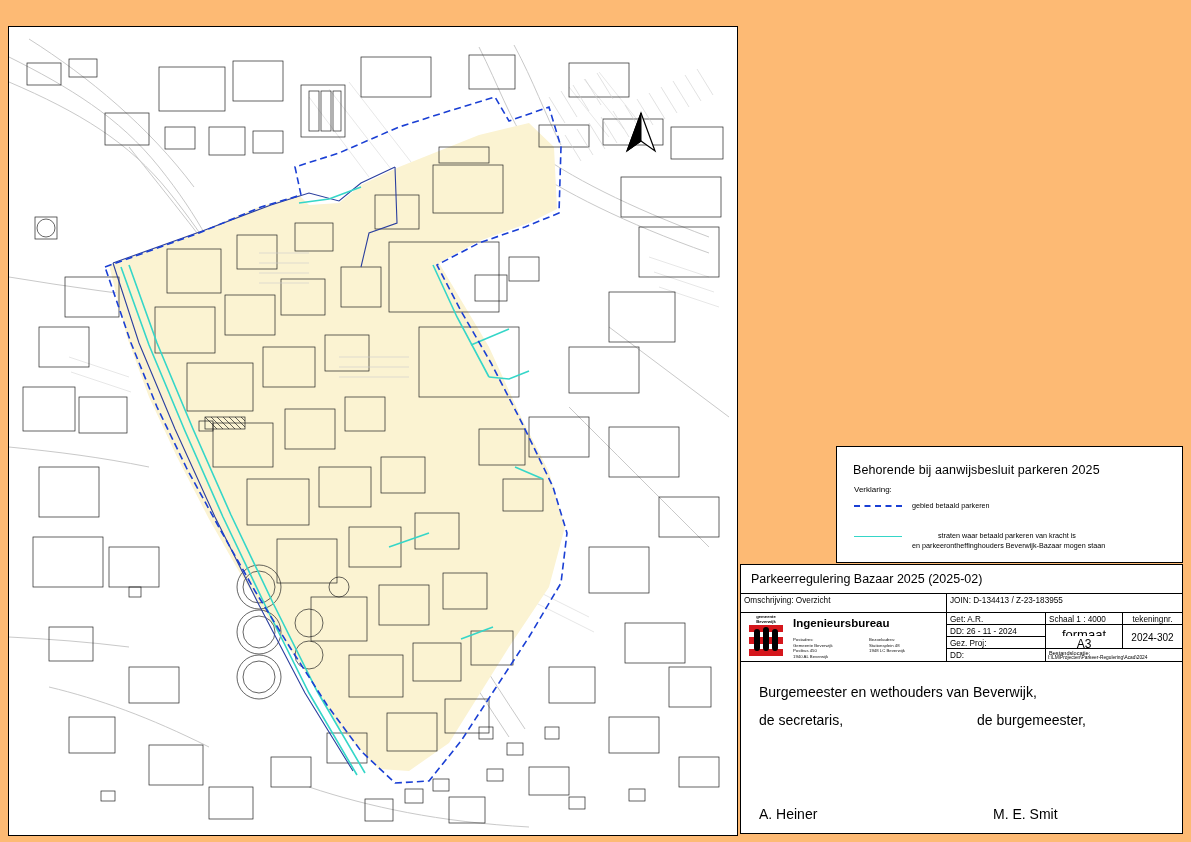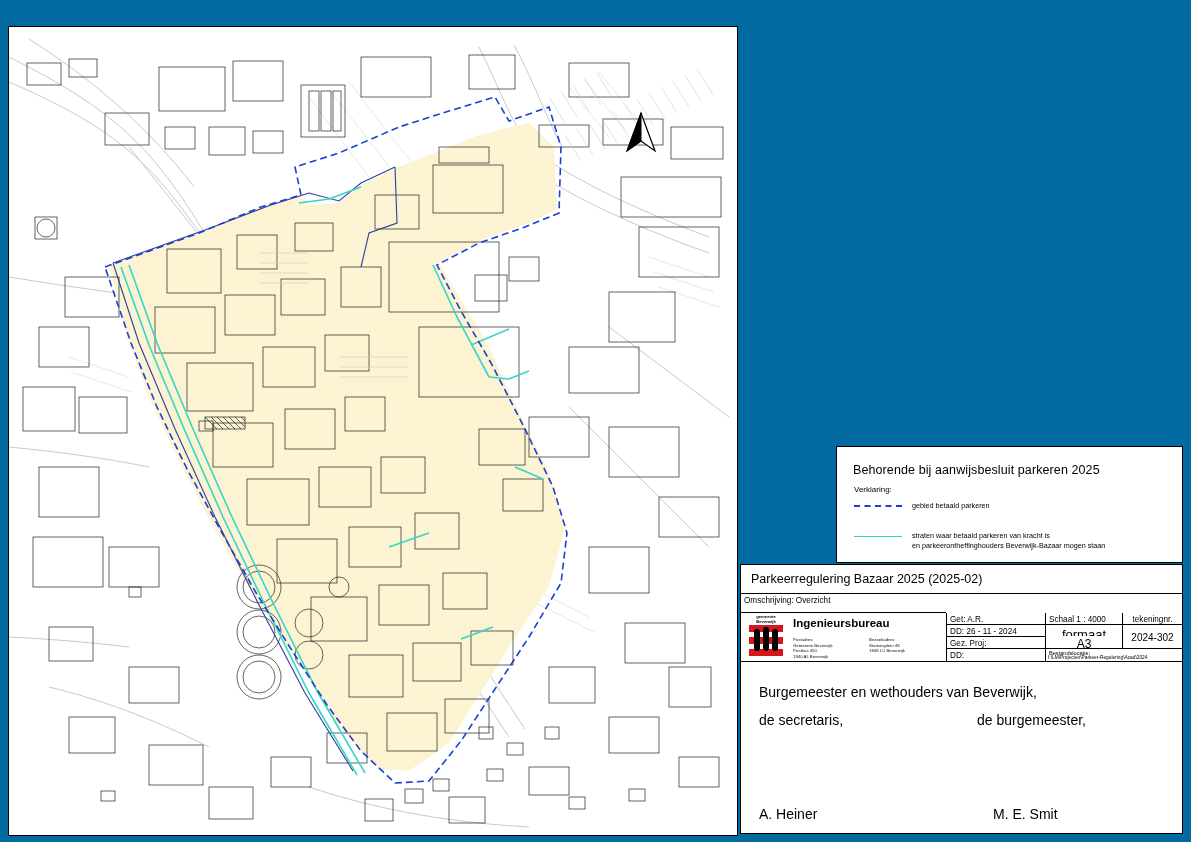--- a/index.html
+++ b/index.html
@@ -13,21 +13,21 @@
     font-family: "Liberation Sans", sans-serif;
     color: #000;
     position: relative;
     overflow: hidden;
   }
   #sheet {
     position: absolute;
     left: 0; top: 0;
     width: 1191px;
     height: 842px;
-    background: #0369a1;
+    background: #fdba74;
   }
   
   #map-frame {
     position: absolute;
     left: 8px;
     top: 26px;
     width: 728px;
     height: 808px;
     border: 1px solid #000;
     background: #ffffff;
@@ -394,32 +394,33 @@
     <div id="legend-title">Behorende bij aanwijsbesluit parkeren 2025</div>
     <div id="legend-subtitle">Verklaring:</div>
 
     <div class="legend-row" style="top:54px;">
       <div class="legend-swatch sw-dashed" style="top:4px;"></div>
       <div class="legend-label" style="top:0px;">gebied betaald parkeren</div>
     </div>
 
     <div class="legend-row" style="top:84px;">
       <div class="legend-swatch sw-solid" style="top:5px;"></div>
-      <div class="legend-label" style="top:0px;">straten waar betaald parkeren van kracht is</div>
+      <div class="legend-label" style="top:0px;margin-left:26px;">straten waar betaald parkeren van kracht is</div>
       <div class="legend-label" style="top:10px;">en parkeerontheffinghouders Beverwijk-Bazaar mogen staan</div>
     </div>
   </div>
 
   <div id="titleblock">
 
     <div id="tb-maintitle">Parkeerregulering Bazaar 2025 (2025-02)</div>
 
     <div id="tb-grid">
 
       <div class="tb-cell bb" style="left:0;top:0;width:205px;height:19px;">Omschrijving: Overzicht</div>
+      <div class="tb-cell bb bl" style="left:205px;top:0;width:236px;height:19px;">JOIN: D-134413 / Z-23-183955</div>
 
       <div id="logo-cell">
         <div id="logo-mark">
           <div class="lm-text">gemeente</div>
           <div class="lm-text">Beverwijk</div>
           <div class="lm-shield">
             <div class="lm-bar" style="left:0;top:0;width:34px;height:7px;"></div>
             <div class="lm-bar" style="left:0;top:12px;width:34px;height:7px;"></div>
             <div class="lm-bar" style="left:0;top:24px;width:34px;height:7px;"></div>
             <div class="lm-fig" style="left:5px;top:4px;width:6px;height:22px;border-radius:3px;"></div>

